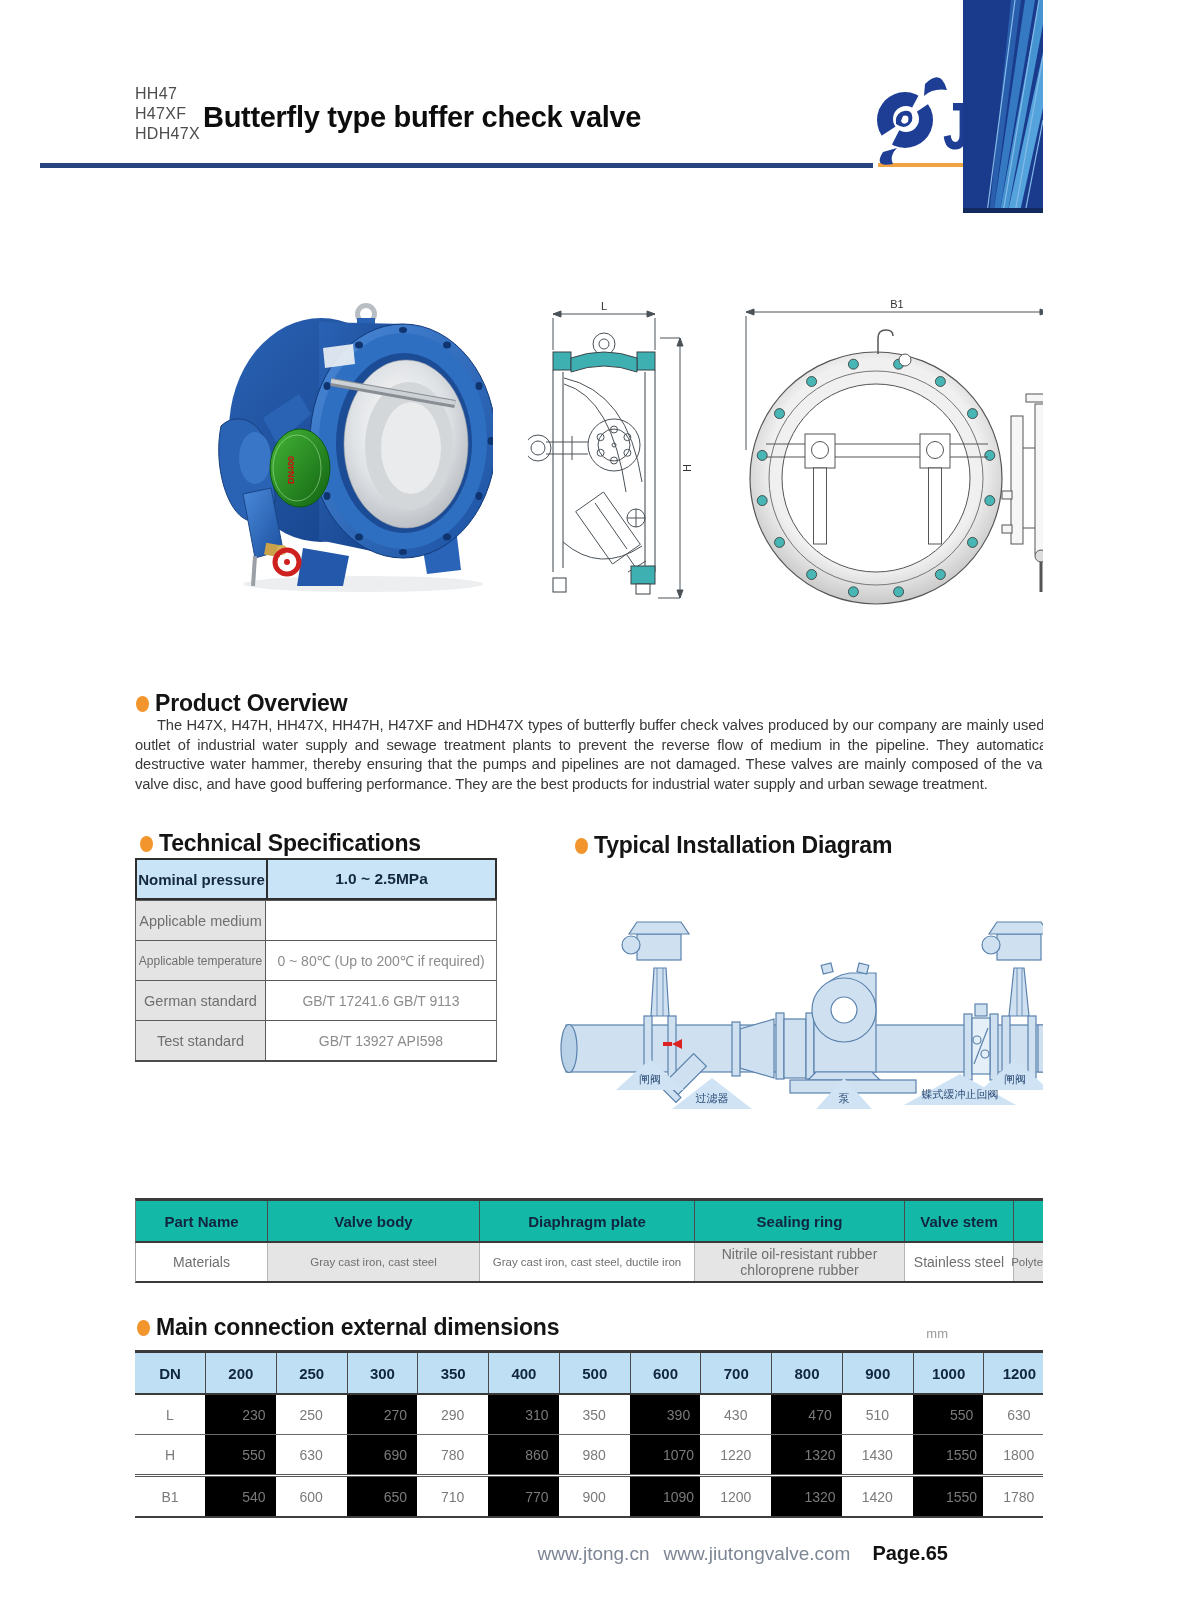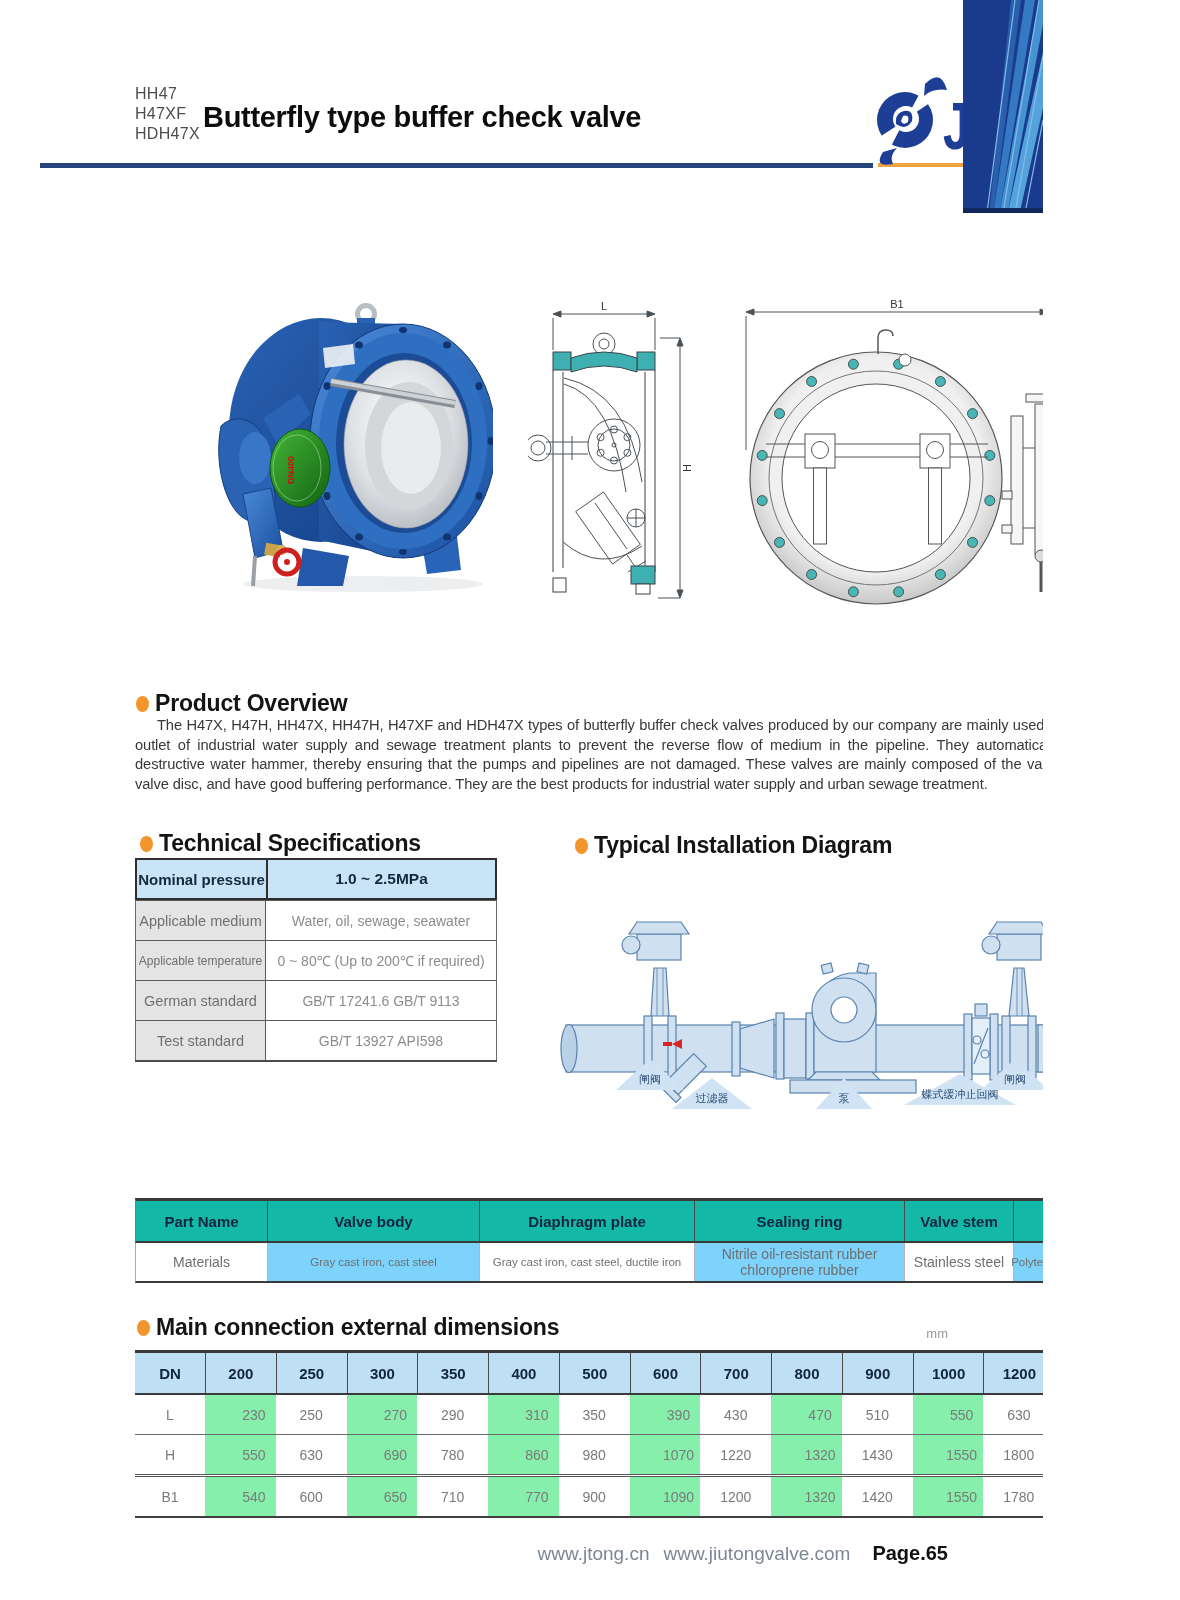--- a/index.html
+++ b/index.html
@@ -26,33 +26,33 @@
   .spec-hl .spec-label{background:#c9e4f6;color:#14293f;font-weight:bold;font-size:15px;border-right:2px solid #2f2f2f;}
   .spec-hl .spec-value{background:#c9e4f6;color:#14293f;font-weight:bold;font-size:15.5px;}
   
   .mat-table{position:absolute;left:95px;top:1198px;width:990px;}
   .mat-head{display:grid;grid-template-columns:131px 212px 215px 210px 109px 113px;border-top:3px solid #3a3a3a;border-bottom:2px solid #3a3a3a;border-left:1px solid #777;border-right:1px solid #777;}
   .mat-h{height:40px;background:#14b8a6;color:#10253f;font-size:15px;font-weight:bold;display:flex;align-items:center;justify-content:center;border-left:1.5px solid #4a4a4a;}
   .mat-h:first-child{border-left:none;}
   .mat-body{display:grid;grid-template-columns:131px 212px 215px 210px 109px 113px;border-bottom:2.5px solid #3a3a3a;border-left:1px solid #aaa;border-right:1px solid #aaa;}
   .mat-d{min-height:38px;color:#6f6f6f;font-size:14px;display:flex;align-items:center;justify-content:center;text-align:center;white-space:pre-line;border-left:1px solid #b5b5b5;line-height:16px;}
   .mat-d:first-child{border-left:none;}
-  .mat-d.grey{background:#7dd3fc;}
+  .mat-d.grey{background:#e5e5e5;}
   .mat-d.tiny{font-size:11.5px;}
   
   .dim-table{position:absolute;left:95px;top:1350px;width:990px;}
   .dim-head{display:grid;grid-template-columns:70px repeat(13,1fr);border-top:3px solid #3a3a3a;border-bottom:2px solid #3a3a3a;}
   .dim-h{height:40px;background:#bfe0f4;color:#10253f;font-size:15px;font-weight:bold;display:flex;align-items:center;justify-content:center;border-left:1.5px solid #4a4a4a;}
   .dim-h:first-child{border-left:none;}
   .dim-row{display:grid;grid-template-columns:70px repeat(13,1fr);}
   .dim-row.r0{border-bottom:1.5px solid #6a6a6a;}
   .dim-row.r1{border-bottom:3px double #555;}
   .dim-row.r2{border-bottom:2.5px solid #3f3f3f;}
   .dim-c{height:39px;color:#7a7a7a;font-size:14px;display:flex;align-items:center;justify-content:center;}
-  .dim-c.grey{background:#86efac;padding-left:27px;}
+  .dim-c.grey{background:#000000;padding-left:27px;}
   .unit{position:absolute;right:95px;top:1326px;font-size:13px;color:#999;}
   .footer{position:absolute;top:1542px;right:95px;font-size:19px;color:#7d8694;display:flex;align-items:baseline;gap:14px;white-space:nowrap;}
   .footer .pg{font-size:20px;font-weight:bold;color:#111;margin-left:8px;}
   svg text{font-family:"Liberation Sans",sans-serif;}
 </style>
 </head>
 <body>
 
 <div class="page">
 
@@ -289,21 +289,20 @@
     <span class="dot"></span>
     <span class="t">Technical Specifications</span>
   </div>
   <div class="spec-table" id="spec-table">
       <div class="spec-row spec-hl">
         <div class="spec-label">Nominal pressure</div>
         <div class="spec-value">1.0 ~ 2.5MPa</div>
       </div>
       <div class="spec-row">
         <div class="spec-label">Applicable medium</div>
-        <div class="spec-value">Water, oil, sewage, seawater</div>
       </div>
       <div class="spec-row">
         <div class="spec-label small">Applicable temperature</div>
         <div class="spec-value">0 ~ 80℃  (Up to 200℃ if required)</div>
       </div>
       <div class="spec-row">
         <div class="spec-label">German standard</div>
         <div class="spec-value">GB/T 17241.6 GB/T 9113</div>
       </div>
       <div class="spec-row">

